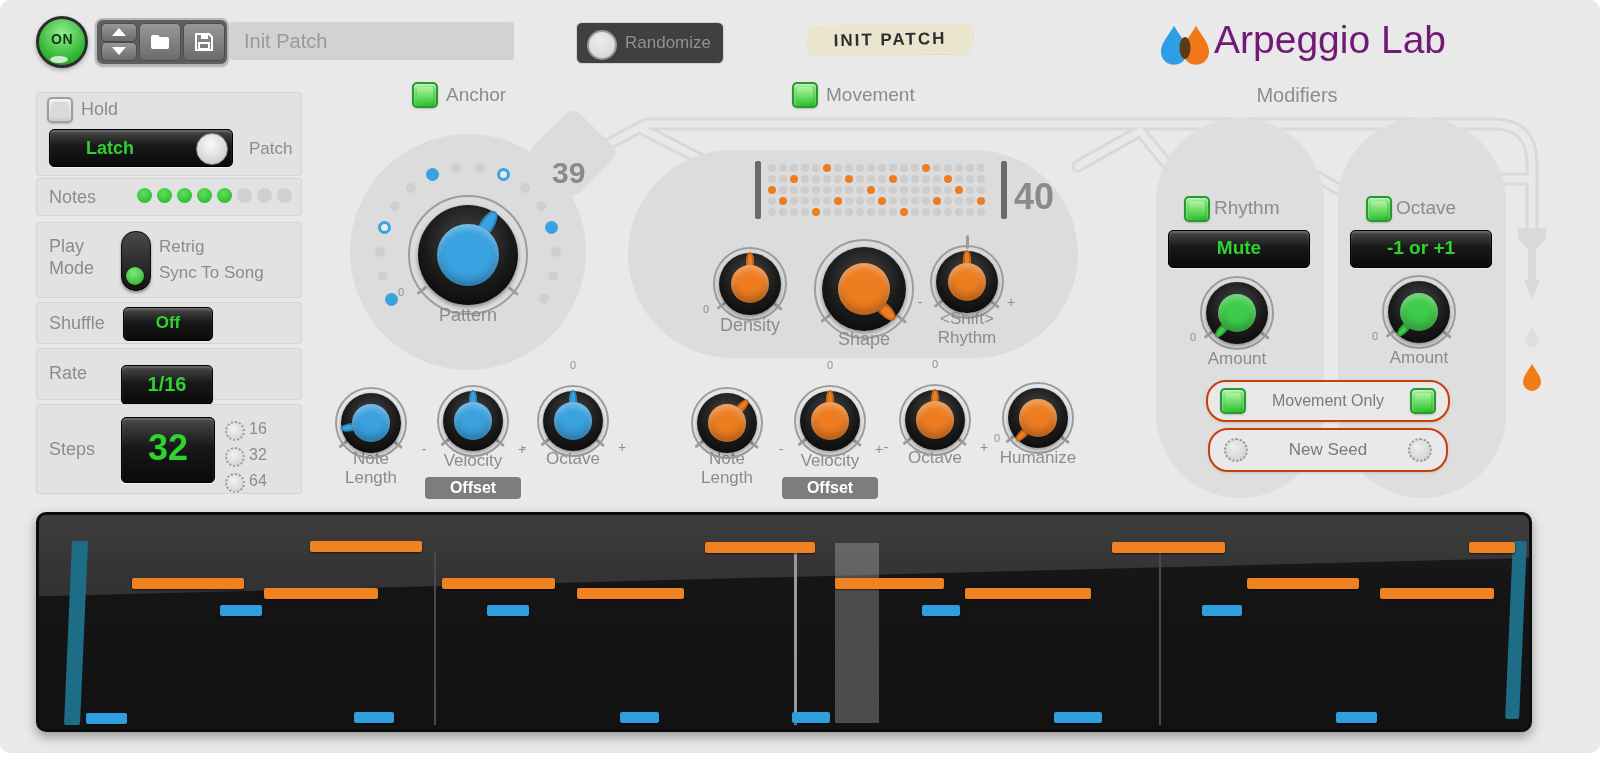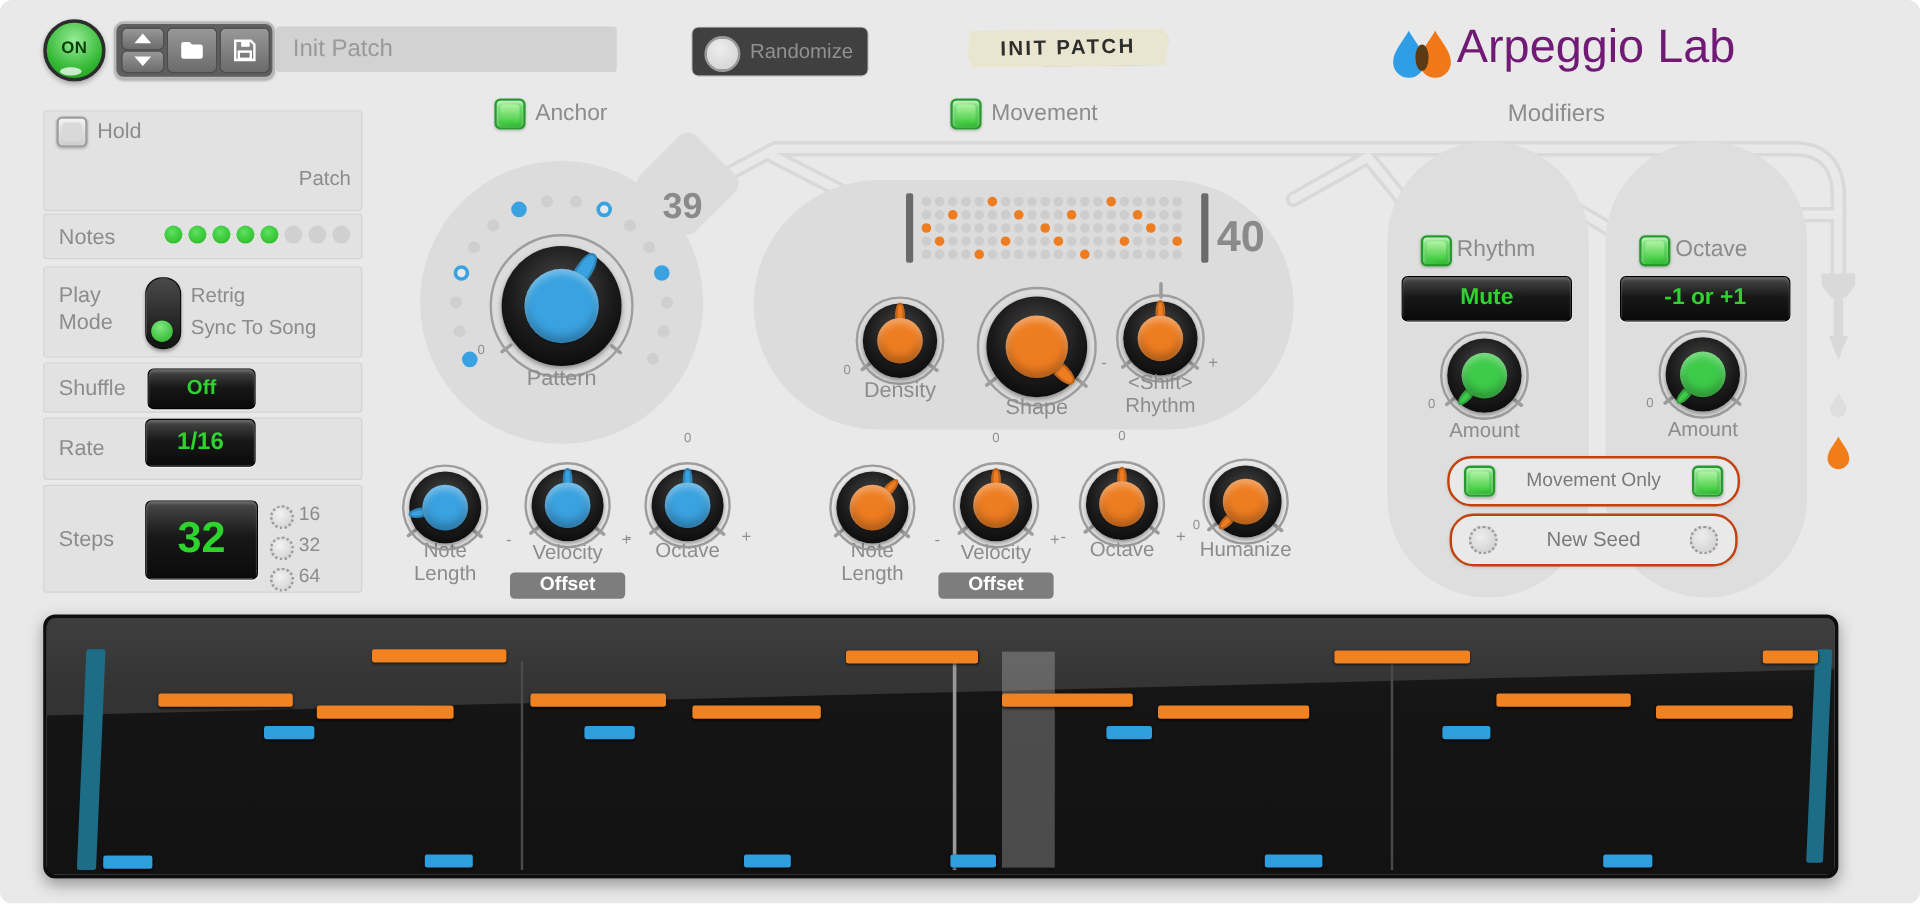--- a/index.html
+++ b/index.html
@@ -189,20 +189,24 @@
     <path fill="#2e9fe6" transform="translate(18,32) scale(1.45)" d="M0,-14 C4,-7 9,-2 9,4 A9,9 0 1 1 -9,4 C-9,-2 -4,-7 0,-14 Z"></path>
     <path fill="#f07818" transform="translate(40,32) scale(1.45)" d="M0,-14 C4,-7 9,-2 9,4 A9,9 0 1 1 -9,4 C-9,-2 -4,-7 0,-14 Z"></path>
     <ellipse cx="29" cy="34" rx="5.5" ry="11" fill="#5c3a14"></ellipse>
   </svg>
   <div class="logo-text">Arpeggio Lab</div>
   <div class="lbl ctr" style="left:1297px;top:84px;font-size:20px;z-index:4;">Modifiers</div>
 
   <div class="box" style="top:92px;height:82px;">
     <span class="chk gray" style="left:10px;top:4px;"></span>
     <span class="lbl" style="left:44px;top:6px;font-size:18px;">Hold</span>
+    <div class="lcd" style="left:12px;top:36px;width:184px;height:38px;text-align:left;padding-left:36px;font-size:18px;line-height:36px;box-sizing:border-box;">
+      <span>Latch</span>
+      <span class="latch-knob"></span>
+    </div>
     <span class="lbl" style="left:212px;top:46px;">Patch</span>
   </div>
 
   <div class="box" style="top:222px;height:74px;">
     <span class="lbl" style="left:12px;top:12px;font-size:18px;line-height:22px;white-space:pre-line;">Play
 Mode</span>
     <span class="pm-toggle"></span>
     <span class="lbl" style="left:122px;top:14px;">Retrig</span>
     <span class="lbl" style="left:122px;top:40px;">Sync To Song</span>
   </div>
@@ -211,21 +215,21 @@
     <span class="lbl" style="left:12px;top:8px;font-size:18px;">Notes</span>
   </div>
 
   <div class="box" style="top:302px;height:40px;">
     <span class="lbl" style="left:12px;top:10px;font-size:18px;">Shuffle</span>
     <div class="lcd" style="left:86px;top:4px;width:88px;height:32px;font-size:17px;line-height:30px;">Off</div>
   </div>
 
   <div class="box" style="top:348px;height:50px;">
     <span class="lbl" style="left:12px;top:14px;font-size:18px;">Rate</span>
-    <div class="lcd" style="left:84px;top:0;width:90px;height:38px;font-size:20px;line-height:36px;">1/16</div>
+    <div class="lcd" style="left:84px;top:16px;width:90px;height:38px;font-size:20px;line-height:36px;">1/16</div>
   </div>
 
   <div class="box" style="top:404px;height:88px;">
     <span class="lbl" style="left:12px;top:34px;font-size:18px;">Steps</span>
     <div class="lcd" style="left:84px;top:12px;width:92px;height:64px;font-size:36px;line-height:60px;">32</div>
     <span class="radio" style="left:188px;top:16px;"></span>
     <span class="radio" style="left:188px;top:42px;"></span>
     <span class="radio" style="left:188px;top:68px;"></span>
     <span class="lbl" style="left:212px;top:15px;font-size:16px;">16</span>
     <span class="lbl" style="left:212px;top:41px;font-size:16px;">32</span>

